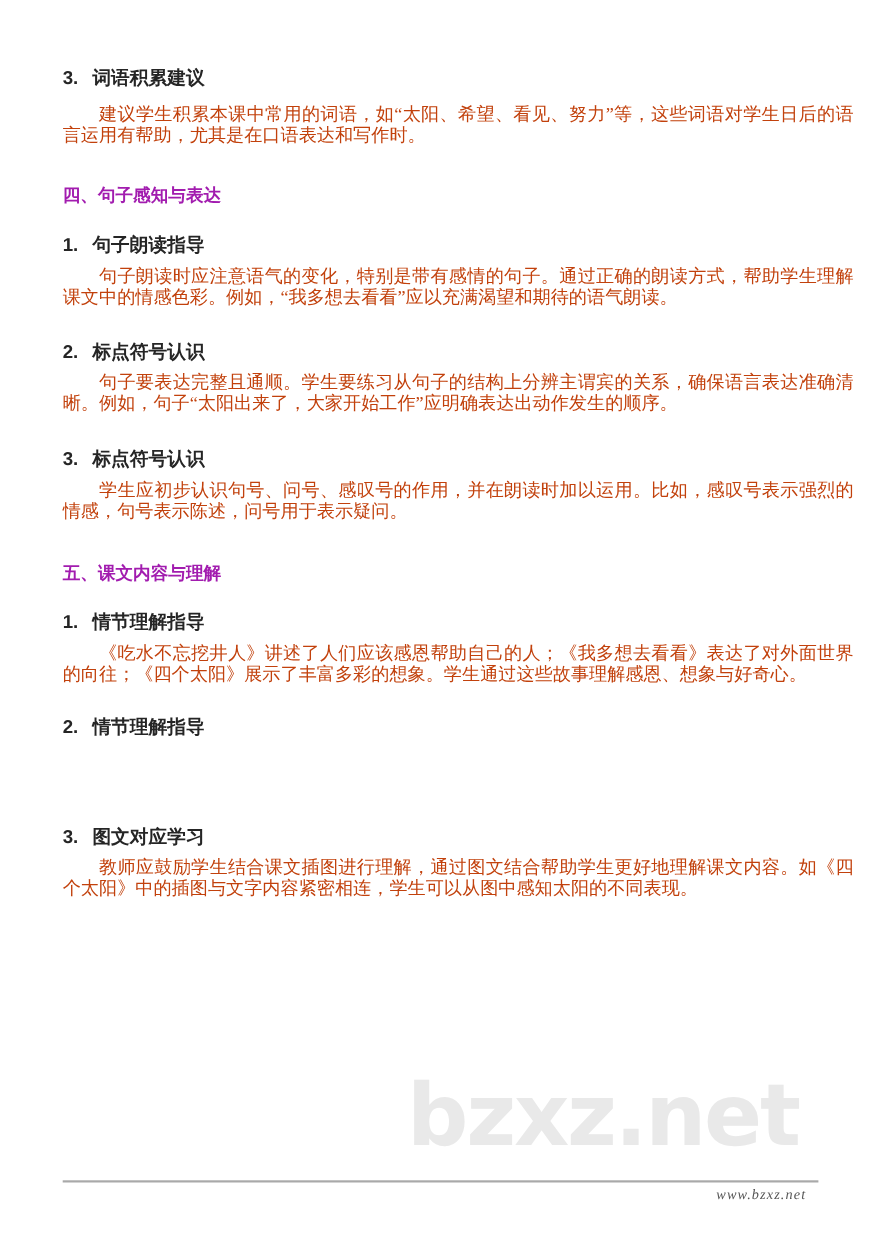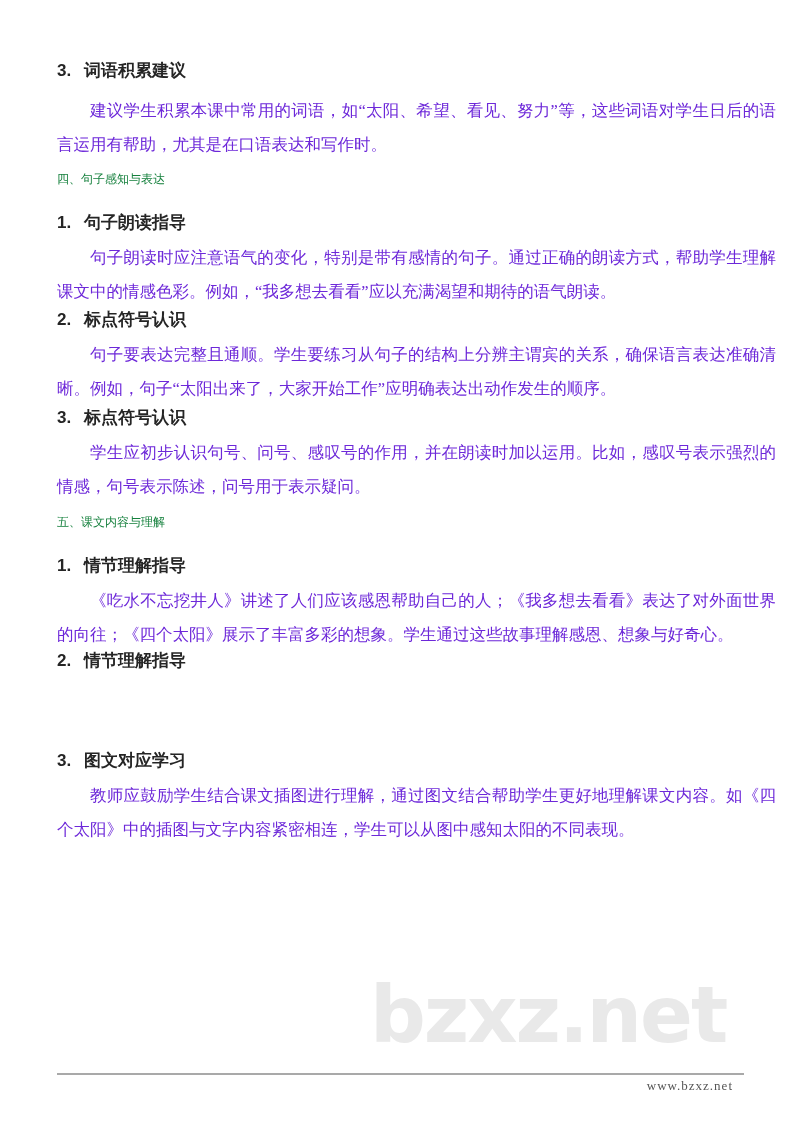--- a/index.html
+++ b/index.html
@@ -27,31 +27,31 @@
     font-size: 17px;
     line-height: 22px;
     color: #252525;
   }
   .h-item .num {
     display: inline-block;
     min-width: 27px;
   }
   .h-major {
     font-family: "Liberation Sans", "DejaVu Sans", sans-serif;
-    font-weight: normal;
-    font-size: 12px;
+    font-weight: bold;
+    font-size: 16px;
     line-height: 26px;
-    color: #15803d;
+    color: #a21caf;
   }
   .para {
     font-size: 16.5px;
-    line-height: 34px;
+    line-height: 19px;
     text-align: justify;
     text-indent: 2em;
-    color: #6d28d9;
+    color: #c2410c;
   }
   .watermark {
     position: absolute;
     left: 370px;
     top: 976px;
     font-family: "DejaVu Sans", "Liberation Sans", sans-serif;
     font-weight: bold;
     font-size: 78px;
     line-height: 78px;
     letter-spacing: -2px;
@@ -65,20 +65,21 @@
     width: 687px;
     height: 2px;
     background: #a9a9a9;
   }
   .footer-url {
     position: absolute;
     left: 57px;
     top: 1078px;
     width: 676px;
     text-align: right;
+    font-style: italic;
     font-size: 13px;
     letter-spacing: 1px;
     color: #555555;
     font-family: "Liberation Serif", "DejaVu Serif", serif;
   }
 </style>
 </head>
 <body>
 
 <div class="page">

